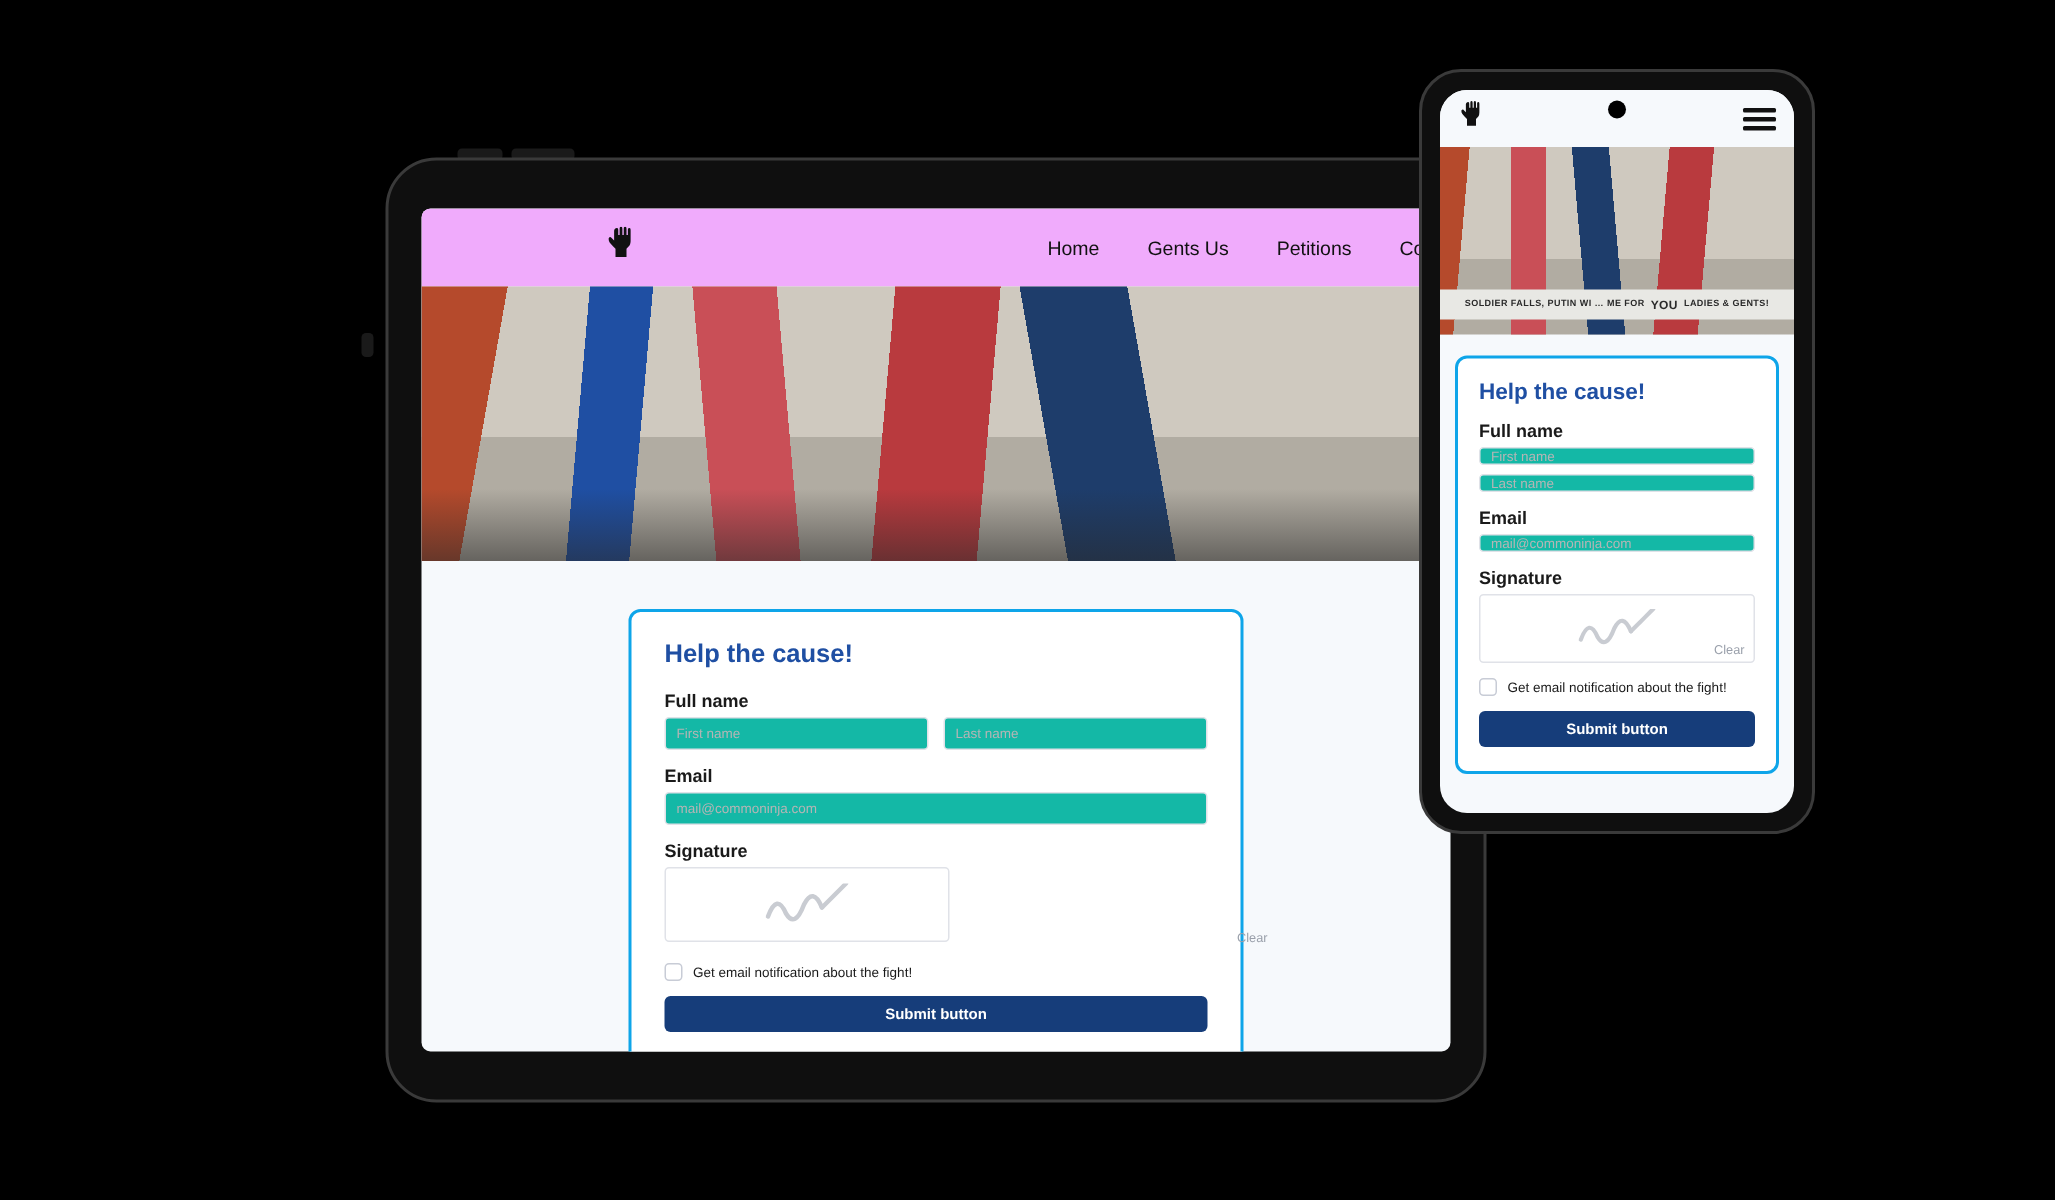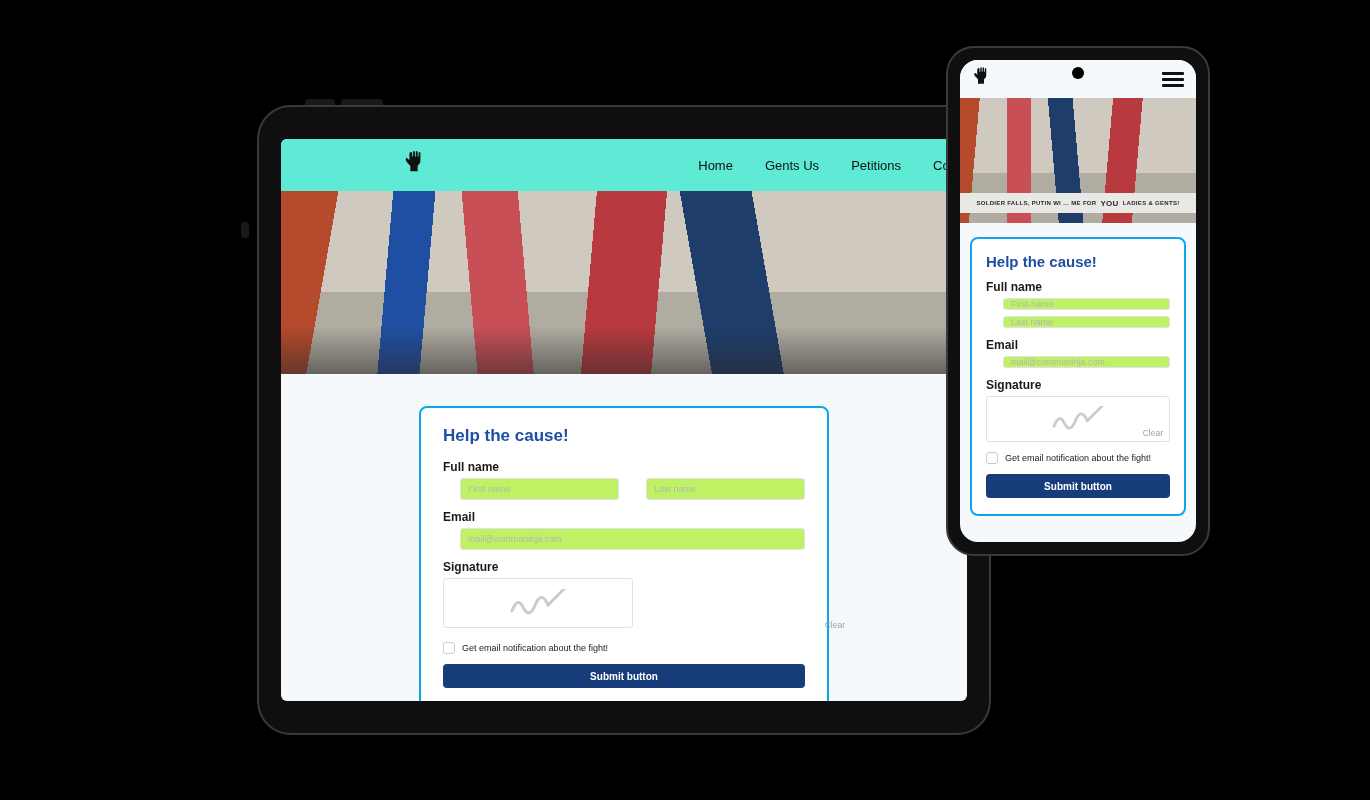--- a/index.html
+++ b/index.html
@@ -36,21 +36,21 @@
   }
   .tablet-screen {
     position: absolute;
     left: 22px; top: 32px; right: 22px; bottom: 32px;
     background: #f6f9fc;
     border-radius: 6px;
     overflow: hidden;
   }
   .tablet-nav {
     height: 52px;
-    background: #5eead4;
+    background: #f0abfc;
     display: flex;
     align-items: center;
     padding: 0 22px;
   }
   .tablet-nav .logo { margin-right: auto; }
   .logo { margin-left: 100px; }
   .nav-links {
     display: flex;
     gap: 32px;
     font-size: 13px;
@@ -108,22 +108,21 @@
   }
   .field-row { display: flex; gap: 10px; margin-bottom: 10px; }
   .text-input {
     flex: 1;
     height: 22px;
     border: 1px solid #e0e2e8;
     border-radius: 3px;
     font-size: 9px;
     padding: 0 7px;
     color: #333;
-    background: #bef264;
-    margin-left: 17px;
+    background: #14b8a6;
   }
   .text-input::placeholder { color: #b5b5b5; }
   .sig-box {
     position: relative;
     width: 190px;
     height: 50px;
     border: 1px solid #e0e2e8;
     border-radius: 3px;
     margin-bottom: 10px;
   }

